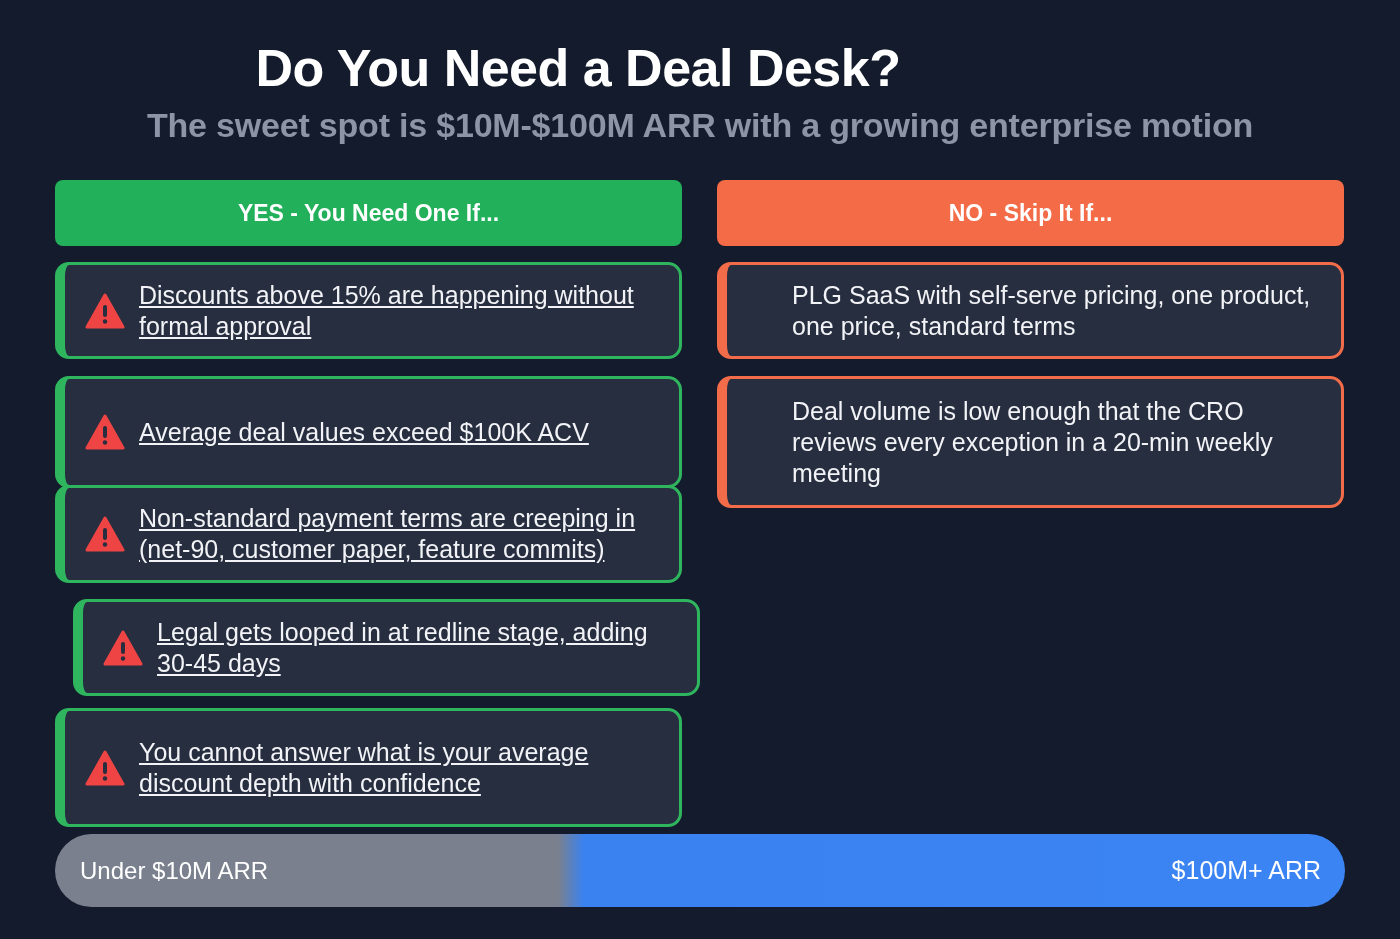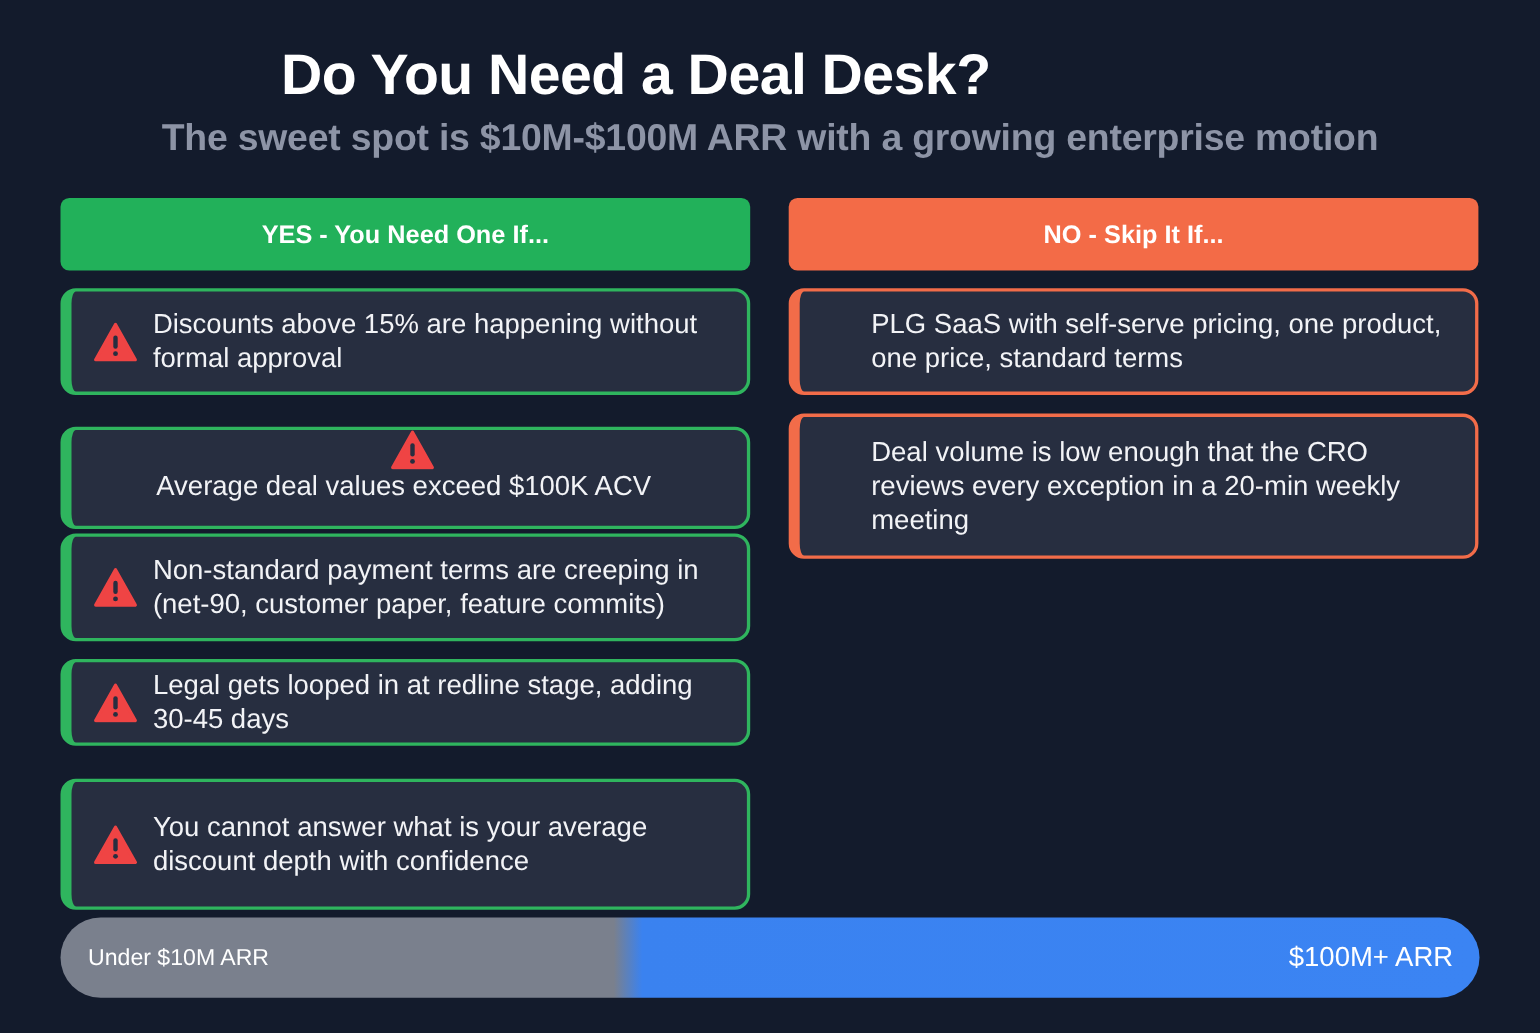--- a/index.html
+++ b/index.html
@@ -26,33 +26,33 @@
   }
   .yes-header { left: 55px; width: 627px; background: #22b15a; }
   .no-header { left: 717px; width: 627px; background: #f36b47; }
 
   .card {
     position: absolute; border-radius: 14px;
     background: #272e40;
     display: flex; align-items: center;
     font-size: 25px; line-height: 31px; color: #f2f3f6;
   }
-  .card.yes { left: 55px; width: 627px; border: 3px solid #2fb55e; border-left-width: 10px; }
+  .card.yes { left: 55px; width: 627px; border: 3px solid #2fb55e; border-left-width: 10px; text-decoration: underline; }
   .card.no  { left: 717px; width: 627px; border: 3px solid #f26c49; border-left-width: 10px; padding-left: 65px; }
   .card .icon { width: 74px; display: flex; justify-content: center; flex-shrink: 0; padding-left: 6px; }
   .card .text { padding-right: 10px; }
 
   .bar {
     position: absolute; left: 55px; top: 834px; width: 1290px; height: 73px;
     border-radius: 37px; overflow: visible;
     background: linear-gradient(90deg, #7a808d 0%, #7a808d 39%, #3a82f0 41%, #3b84f3 100%);
   }
   .bar-left {
     position: absolute; left: 25px; top: 0; height: 73px; display: flex; align-items: center;
-    font-size: 21px; color: #ffffff;
+    font-size: 24px; color: #ffffff;
   }
   .bar-right {
     position: absolute; right: 24px; top: 0; height: 73px; display: flex; align-items: center;
     font-size: 25px; color: #ffffff; margin-left: 11px;
   }
   .sweet {
     position: absolute; left: 505px; top: -4px; width: 280px; height: 81px;
     border-radius: 40px; background: #2f7ef2;
     box-shadow: 0 0 22px 6px rgba(40,140,255,0.75);
     display: flex; flex-direction: column; align-items: center; justify-content: center;
@@ -71,41 +71,41 @@
 <div class="card yes" style="top:262px;height:97px;">
   <span class="icon">
     <svg width="40" height="36" viewBox="0 0 40 36">
         <path d="M20 2 L38 34 L2 34 Z" fill="#ef4444" stroke="#ef4444" stroke-width="3" stroke-linejoin="round"></path>
         <rect x="18" y="12" width="4" height="12" rx="2" fill="#272e40"></rect>
         <circle cx="20" cy="28.5" r="2.2" fill="#272e40"></circle>
       </svg>
   </span>
   <span class="text">Discounts above 15% are happening without formal approval</span>
 </div>
-<div class="card yes" style="top:388px;height:93px;flex-direction:column;">
+<div class="card yes" style="top:376px;height:112px;">
   <span class="icon">
     <svg width="40" height="36" viewBox="0 0 40 36">
         <path d="M20 2 L38 34 L2 34 Z" fill="#ef4444" stroke="#ef4444" stroke-width="3" stroke-linejoin="round"></path>
         <rect x="18" y="12" width="4" height="12" rx="2" fill="#272e40"></rect>
         <circle cx="20" cy="28.5" r="2.2" fill="#272e40"></circle>
       </svg>
   </span>
   <span class="text">Average deal values exceed $100K ACV</span>
 </div>
 <div class="card yes" style="top:485px;height:98px;">
   <span class="icon">
     <svg width="40" height="36" viewBox="0 0 40 36">
         <path d="M20 2 L38 34 L2 34 Z" fill="#ef4444" stroke="#ef4444" stroke-width="3" stroke-linejoin="round"></path>
         <rect x="18" y="12" width="4" height="12" rx="2" fill="#272e40"></rect>
         <circle cx="20" cy="28.5" r="2.2" fill="#272e40"></circle>
       </svg>
   </span>
   <span class="text">Non-standard payment terms are creeping in (net-90, customer paper, feature commits)</span>
 </div>
-<div class="card yes" style="top:599px;height:79px;">
+<div class="card yes" style="top:599px;height:97px;margin-left:18px;">
   <span class="icon">
     <svg width="40" height="36" viewBox="0 0 40 36">
         <path d="M20 2 L38 34 L2 34 Z" fill="#ef4444" stroke="#ef4444" stroke-width="3" stroke-linejoin="round"></path>
         <rect x="18" y="12" width="4" height="12" rx="2" fill="#272e40"></rect>
         <circle cx="20" cy="28.5" r="2.2" fill="#272e40"></circle>
       </svg>
   </span>
   <span class="text">Legal gets looped in at redline stage, adding 30-45 days</span>
 </div>
 <div class="card yes" style="top:708px;height:119px;">

